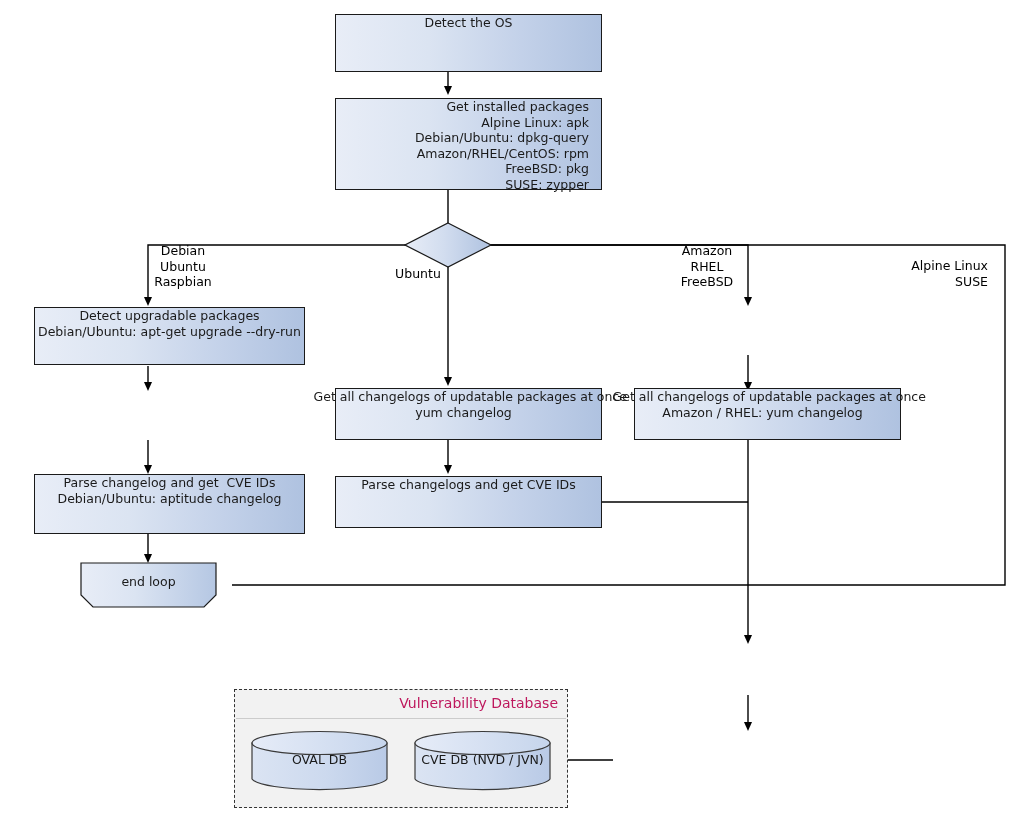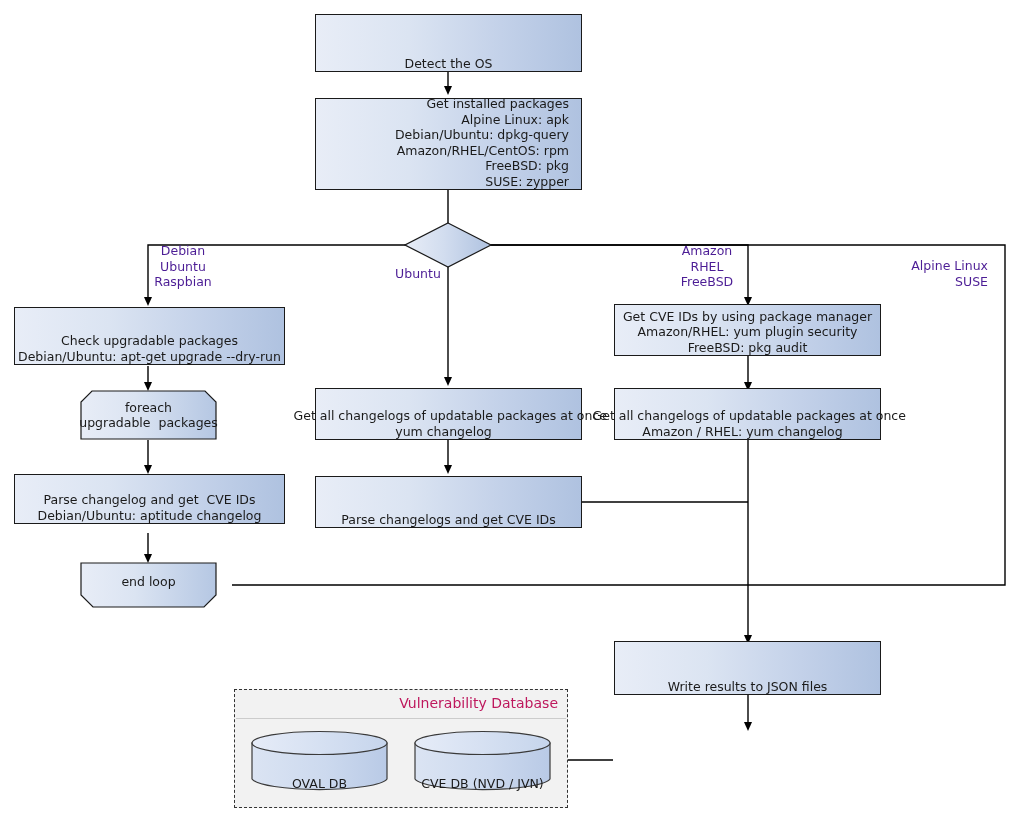--- a/index.html
+++ b/index.html
@@ -30,24 +30,25 @@
   
   .node {
     position: absolute;
     box-sizing: border-box;
     border: 1px solid #1a1a1a;
     background: linear-gradient(to right, #e8edf7 0%, #dbe4f2 35%, #c3d1e9 70%, #afc2e0 100%);
     color: #1a1a1a;
     font-size: 12.5px;
     line-height: 15.5px;
     display: flex;
-    align-items: flex-end;
+    align-items: flex-start;
     justify-content: center;
     text-align: center;
     white-space: pre;
+    margin-left: 20px;
   }
   .node .txt { width: 100%; }
   .node.right-align { justify-content: flex-end; }
   .node.right-align .txt { text-align: right; padding-right: 12px; width: auto; }
   .node.overflow {
     overflow: visible;
   }
   .node.overflow .txt {
     width: 300px;
     margin-left: -10px;
@@ -56,21 +57,21 @@
   .loop-outline { position: absolute; left: 0; top: 0; }
   
   .diamond {
     position: absolute;
   }
   
   .branch-label {
     position: absolute;
     font-size: 12.5px;
     line-height: 15.5px;
-    color: #4c1d95;
+    color: #000000;
     white-space: pre;
   }
   .branch-label.ta-right { text-align: right; }
   .branch-label.ta-center { text-align: center; }
   
   .group-box {
     position: absolute;
     box-sizing: border-box;
     border: 1.5px dashed #333333;
     background: #f2f2f2;
@@ -89,21 +90,20 @@
   
   .cyl {
     position: absolute;
   }
   .cyl-label {
     position: absolute;
     font-size: 12.5px;
     color: #1a1a1a;
     text-align: center;
     white-space: pre;
-    margin-top: 24px;
   }
 </style>
 </head>
 <body>
 
 <div id="canvas">
 
   <svg class="edges" width="1019" height="823" viewBox="0 0 1019 823">
     <defs>
       <marker id="arrow" markerWidth="10" markerHeight="10" refX="6" refY="4" orient="auto" markerUnits="userSpaceOnUse">
@@ -170,40 +170,26 @@
 Ubuntu
 Raspbian</div>
   <div class="branch-label ta-center" style="left:388px; top:266px; width:60px;">Ubuntu</div>
   <div class="branch-label ta-right" style="left:674px; top:243px; width:66px;text-align:center;">Amazon
 RHEL
 FreeBSD</div>
   <div class="branch-label ta-right" style="left:880px; top:258px; width:108px;">Alpine Linux
 SUSE</div>
 
   <div class="node" style="left:14px; top:307px; width:271px; height:58px;">
-    <span class="txt">Check upgradable packages
+    <span class="txt">Detect upgradable packages
 Debian/Ubuntu: apt-get upgrade --dry-run</span>
   </div>
 
-  <div style="position:absolute; left:80px; top:390px; width:137px; height:50px;">
-    <svg class="loop-outline" width="137" height="50">
-      <defs>
-        <linearGradient id="lg1" x1="0" y1="0" x2="1" y2="0">
-          <stop offset="0%" stop-color="#e8edf7"></stop>
-          <stop offset="40%" stop-color="#dbe4f2"></stop>
-          <stop offset="100%" stop-color="#b5c7e3"></stop>
-        </linearGradient>
-      </defs>
-      <path d="M12,1 L125,1 L136,12 L136,49 L1,49 L1,12 Z" fill="url(#lg1)" stroke="#1a1a1a" stroke-width="1.2"></path>
-    </svg>
-    <div style="position:absolute; left:0; top:0; width:137px; height:50px; display:flex; align-items:center; justify-content:center; text-align:center; font-size:12.5px; line-height:15.5px; white-space:pre; color:#1a1a1a;">foreach
-upgradable  packages</div>
-  </div>
-
-  <div class="node" style="left:14px; top:474px; width:271px; height:50px;">
+
+  <div class="node" style="left:14px; top:474px; width:271px; height:60px;">
     <span class="txt">Parse changelog and get  CVE IDs
 Debian/Ubuntu: aptitude changelog</span>
   </div>
 
   <div style="position:absolute; left:80px; top:562px; width:137px; height:46px;">
     <svg class="loop-outline" width="137" height="46">
       <defs>
         <linearGradient id="lg2" x1="0" y1="0" x2="1" y2="0">
           <stop offset="0%" stop-color="#e8edf7"></stop>
           <stop offset="40%" stop-color="#dbe4f2"></stop>
@@ -217,34 +203,26 @@
 
   <div class="node overflow" style="left:315px; top:388px; width:267px; height:52px;">
     <span class="txt">Get all changelogs of updatable packages at once
 yum changelog</span>
   </div>
 
   <div class="node" style="left:315px; top:476px; width:267px; height:52px;">
     <span class="txt">Parse changelogs and get CVE IDs</span>
   </div>
 
-  <div class="node" style="left:614px; top:304px; width:267px; height:52px;">
-    <span class="txt">Get CVE IDs by using package manager
-Amazon/RHEL: yum plugin security
-FreeBSD: pkg audit</span>
-  </div>
 
   <div class="node overflow" style="left:614px; top:388px; width:267px; height:52px;">
     <span class="txt">Get all changelogs of updatable packages at once
 Amazon / RHEL: yum changelog</span>
   </div>
 
-  <div class="node" style="left:614px; top:641px; width:267px; height:54px;">
-    <span class="txt">Write results to JSON files</span>
-  </div>
 
 
   <div class="group-box" style="left:234px; top:689px; width:334px; height:119px;"></div>
   <div class="group-divider" style="left:236px; top:718px; width:330px;"></div>
   <div class="group-title" style="left:244px; top:695px; width:314px;">Vulnerability Database</div>
 
   <svg class="cyl" style="left:250px; top:730px;" width="139" height="62">
     <defs>
       <linearGradient id="cylg" x1="0" y1="0" x2="1" y2="0">
         <stop offset="0%" stop-color="#dbe4f3"></stop>

